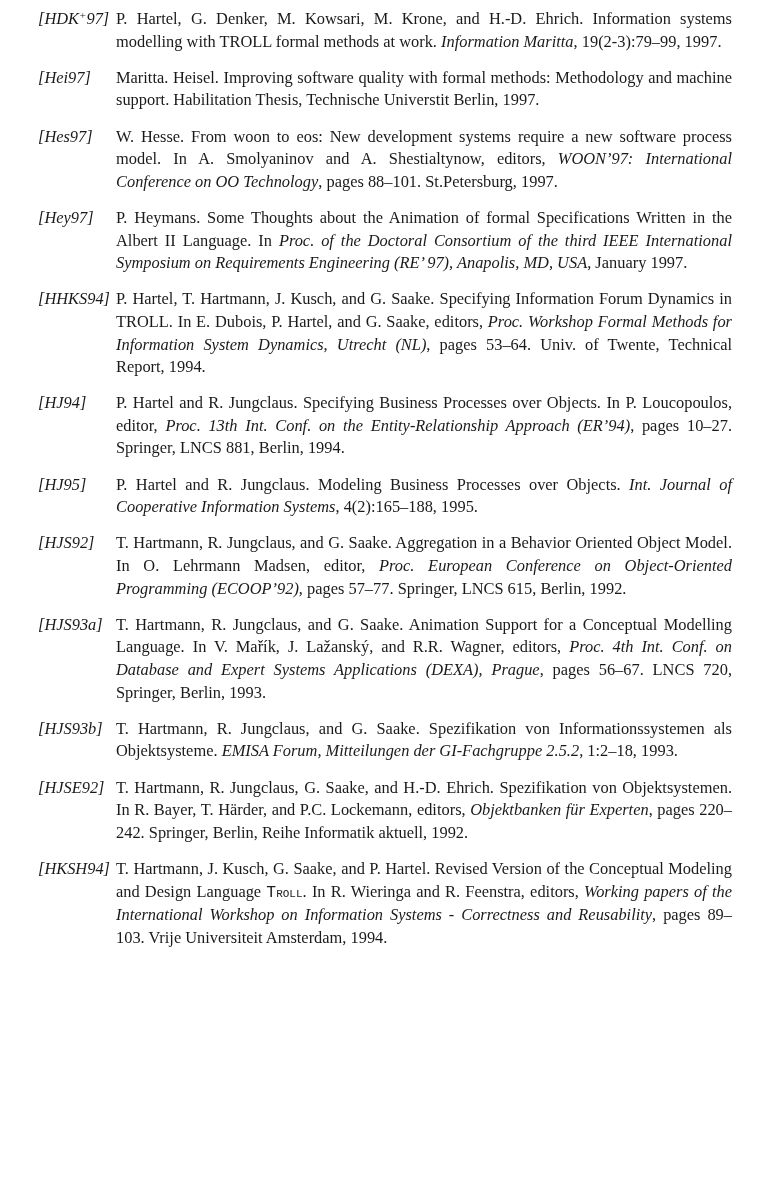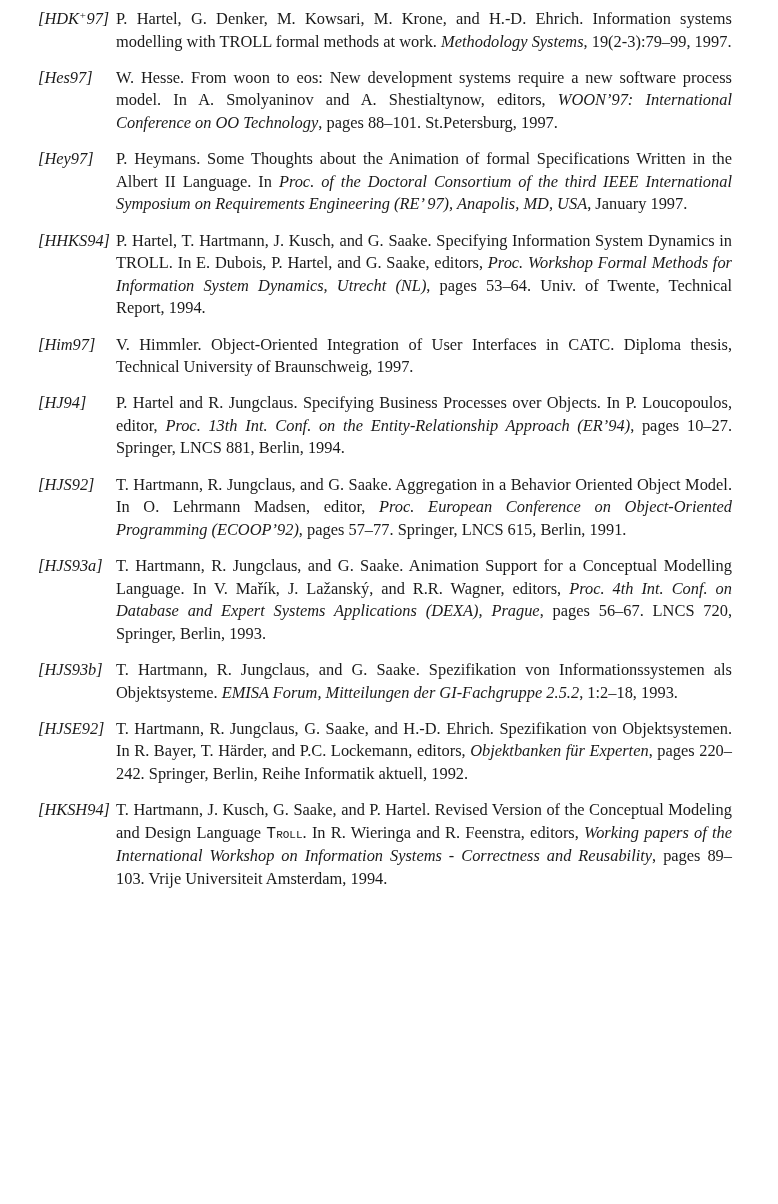--- a/index.html
+++ b/index.html
@@ -48,45 +48,49 @@
   .it { font-style: italic; }
   .sc { font-variant: small-caps; font-family: Liberation Mono, monospace; }
 </style>
 </head>
 <body>
 
 <div class="bib" id="bib">
 
   <div class="entry">
     <span class="label"><span>[HDK</span><sup>+</sup><span>97]</span></span>
-    <span class="body"><span>P. Hartel, G. Denker, M. Kowsari, M. Krone, and H.-D. Ehrich. Information systems modelling with TROLL formal methods at work. </span><span class="it">Methodology Systems</span><span>, 19(2-3):79–99, 1997.</span></span>
+    <span class="body"><span>P. Hartel, G. Denker, M. Kowsari, M. Krone, and H.-D. Ehrich. Information systems modelling with TROLL formal methods at work. </span><span class="it">Information Maritta</span><span>, 19(2-3):79–99, 1997.</span></span>
   </div>
+<div class="entry">
+      <span class="label">[Hei97]</span>
+      <span class="body"><span>Maritta. Heisel. Improving software quality with formal methods: Methodology and machine support. Habilitation Thesis, Technische Universtit Berlin, 1997.</span></span>
+    </div>
     <div class="entry">
       <span class="label">[Hes97]</span>
       <span class="body"><span>W. Hesse.  From woon to eos: New development systems require a new software process model.  In A. Smolyaninov and A. Shestialtynow, edi­tors, </span><span class="it">WOON’97: International Conference on OO Technology</span><span>, pages 88–101. St.Petersburg, 1997.</span></span>
     </div>
     <div class="entry">
       <span class="label">[Hey97]</span>
       <span class="body"><span>P. Heymans.  Some Thoughts about the Animation of formal Specifications Written in the Albert II Language. In </span><span class="it">Proc. of the Doctoral Consortium of the third IEEE International Symposium on Requirements Engineering (RE’ 97), Anapolis, MD, USA</span><span>, January 1997.</span></span>
     </div>
     <div class="entry">
       <span class="label">[HHKS94]</span>
-      <span class="body"><span>P. Hartel, T. Hartmann, J. Kusch, and G. Saake.  Specifying Information System Dynamics in TROLL. In E. Dubois, P. Hartel, and G. Saake, editors, </span><span class="it">Proc. Workshop Formal Methods for Information System Dynamics, Utrecht (NL)</span><span>, pages 53–64. Univ. of Twente, Technical Report, 1994.</span></span>
-    </div>
-    <div class="entry">
-      <span class="label">[Him97]</span>
-      <span class="body"><span>V. Himmler. Object-Oriented Integration of User Interfaces in CATC. Diploma thesis, Technical University of Braunschweig, 1997.</span></span>
+      <span class="body"><span>P. Hartel, T. Hartmann, J. Kusch, and G. Saake.  Specifying Information Forum Dynamics in TROLL. In E. Dubois, P. Hartel, and G. Saake, editors, </span><span class="it">Proc. Workshop Formal Methods for Information System Dynamics, Utrecht (NL)</span><span>, pages 53–64. Univ. of Twente, Technical Report, 1994.</span></span>
     </div>
     <div class="entry">
       <span class="label">[HJ94]</span>
       <span class="body"><span>P. Hartel and R. Jungclaus.  Specifying Business Processes over Objects.  In P. Loucopoulos, editor, </span><span class="it">Proc. 13th Int. Conf. on the Entity-Relationship Ap­proach (ER’94)</span><span>, pages 10–27. Springer, LNCS 881, Berlin, 1994.</span></span>
     </div>
     <div class="entry">
+      <span class="label">[HJ95]</span>
+      <span class="body"><span>P. Hartel and R. Jungclaus.  Modeling Business Processes over Objects.  </span><span class="it">Int. Journal of Cooperative Information Systems</span><span>, 4(2):165–188, 1995.</span></span>
+    </div>
+    <div class="entry">
       <span class="label">[HJS92]</span>
-      <span class="body"><span>T. Hartmann, R. Jungclaus, and G. Saake. Aggregation in a Behavior Oriented Object Model. In O. Lehrmann Madsen, editor, </span><span class="it">Proc. European Conference on Object-Oriented Programming (ECOOP’92)</span><span>, pages 57–77. Springer, LNCS 615, Berlin, 1991.</span></span>
+      <span class="body"><span>T. Hartmann, R. Jungclaus, and G. Saake. Aggregation in a Behavior Oriented Object Model. In O. Lehrmann Madsen, editor, </span><span class="it">Proc. European Conference on Object-Oriented Programming (ECOOP’92)</span><span>, pages 57–77. Springer, LNCS 615, Berlin, 1992.</span></span>
     </div>
     <div class="entry">
       <span class="label">[HJS93a]</span>
       <span class="body"><span>T. Hartmann, R. Jungclaus, and G. Saake. Animation Support for a Conceptual Modelling Language. In V. Mařík, J. Lažanský, and R.R. Wagner, editors, </span><span class="it">Proc. 4th Int. Conf. on Database and Expert Systems Applications (DEXA), Prague</span><span>, pages 56–67. LNCS 720, Springer, Berlin, 1993.</span></span>
     </div>
     <div class="entry">
       <span class="label">[HJS93b]</span>
       <span class="body"><span>T. Hartmann, R. Jungclaus, and G. Saake.  Spezifikation von Informations­systemen als Objektsysteme.  </span><span class="it">EMISA Forum, Mitteilungen der GI-Fachgruppe 2.5.2</span><span>, 1:2–18, 1993.</span></span>
     </div>
     <div class="entry">

